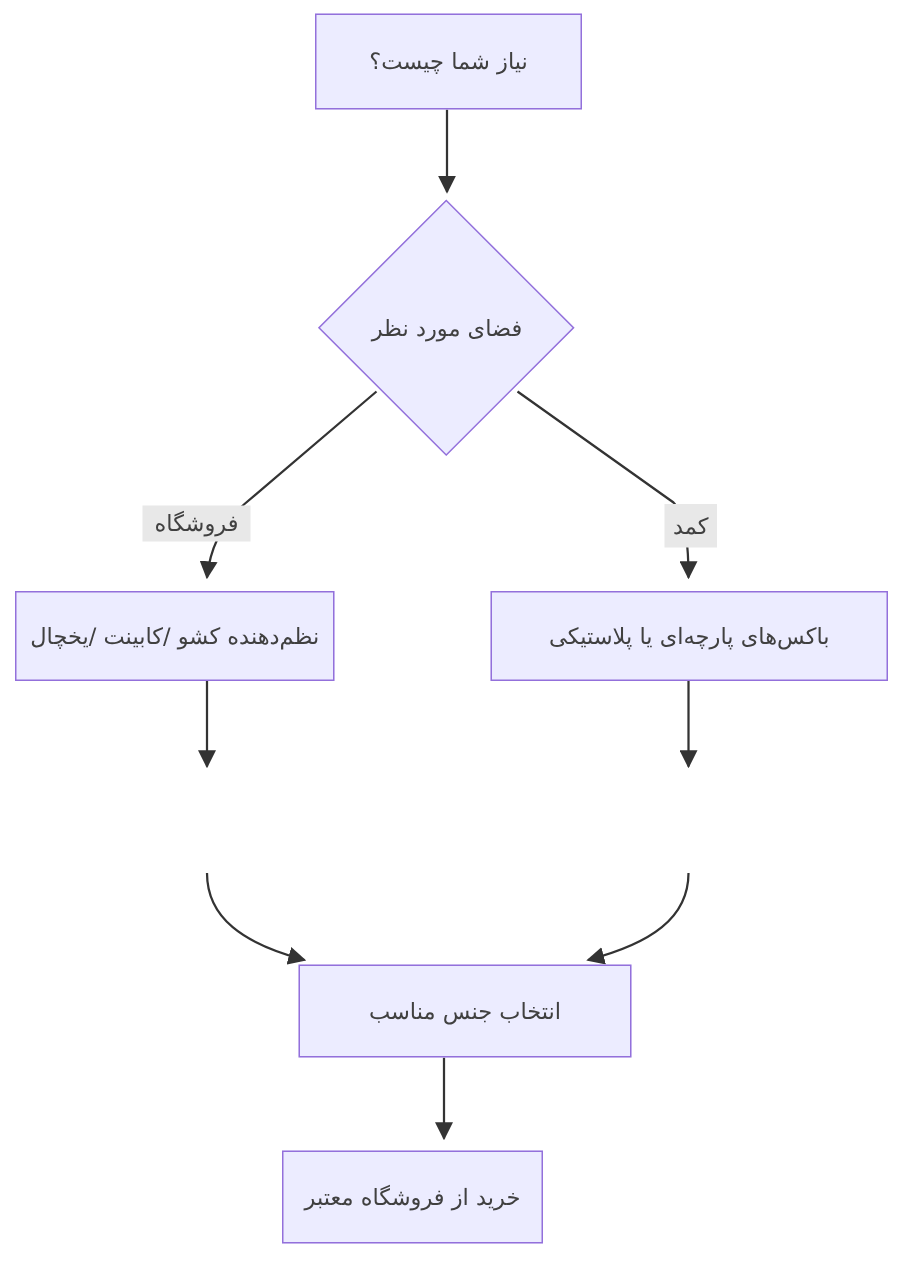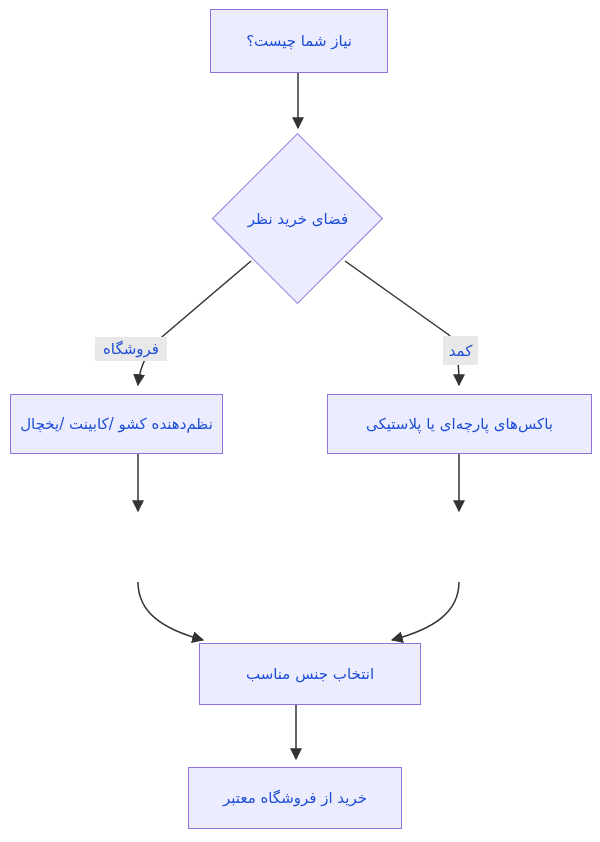--- a/index.html
+++ b/index.html
@@ -2,21 +2,21 @@
 <html lang="fa"><head>
 <meta charset="utf-8">
 <style>
   html, body { margin: 0; padding: 0; background: #ffffff; }
   .canvas {
     position: relative;
     width: 600px;
     height: 842px;
     background: #ffffff;
     font-family: "DejaVu Sans", sans-serif;
-    color: #1d4ed8;
+    color: #404040;
     overflow: hidden;
   }
   .edges { position: absolute; left: 0; top: 0; width: 600px; height: 842px; }
   .node {
     position: absolute;
     background: #ECECFF;
     border: 1px solid #9370DB;
     display: flex;
     align-items: center;
     justify-content: center;
@@ -84,36 +84,36 @@
       <path d="M459,582 C459,612 434,629 392,640" marker-end="url(#arrow)"></path>
       <path d="M296,705 L296,759" marker-end="url(#arrow)"></path>
     </g>
   </svg>
 
   <div class="node" style="left:210px; top:9px; width:178px; height:64px;">
     <span>نیاز شما چیست؟</span>
   </div>
 
   <div class="diamond-shape"></div>
-  <div class="diamond-label">فضای خرید نظر</div>
+  <div class="diamond-label">فضای مورد نظر</div>
 
   <div class="edge-label" style="left:95px; top:337px; width:72px; height:24px;">فروشگاه</div>
   <div class="edge-label" style="left:443px; top:336px; width:35px; height:29px;">کمد</div>
 
   <div class="node" style="left:10px; top:394px; width:213px; height:60px;">
     <span>نظم‌دهنده کشو /کابینت /یخچال</span>
   </div>
 
   <div class="node" style="left:327px; top:394px; width:265px; height:60px;">
     <span>باکس‌های پارچه‌ای یا پلاستیکی</span>
   </div>
 
 
 
   <div class="node" style="left:199px; top:643px; width:222px; height:62px;">
     <span>انتخاب جنس مناسب</span>
   </div>
 
-  <div class="node" style="left:188px; top:767px; width:214px; height:62px;">
+  <div class="node" style="left:188px; top:767px; width:174px; height:62px;">
     <span>خرید از فروشگاه معتبر</span>
   </div>
 
 </div>
 
 </body></html>

